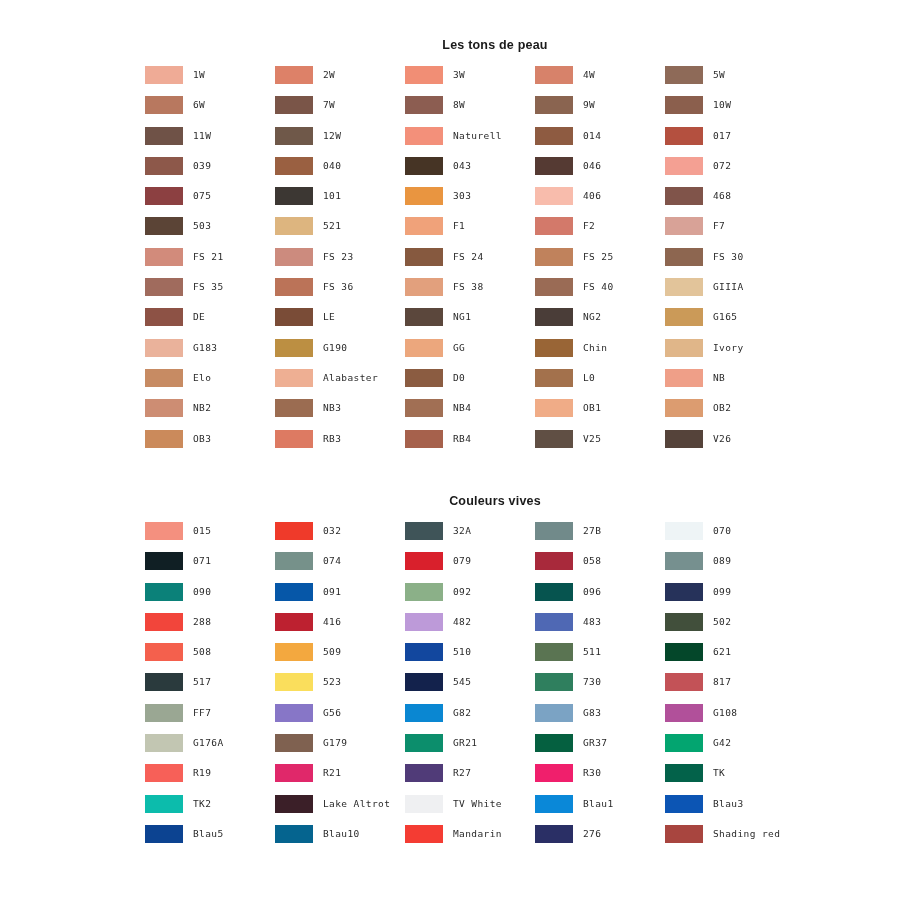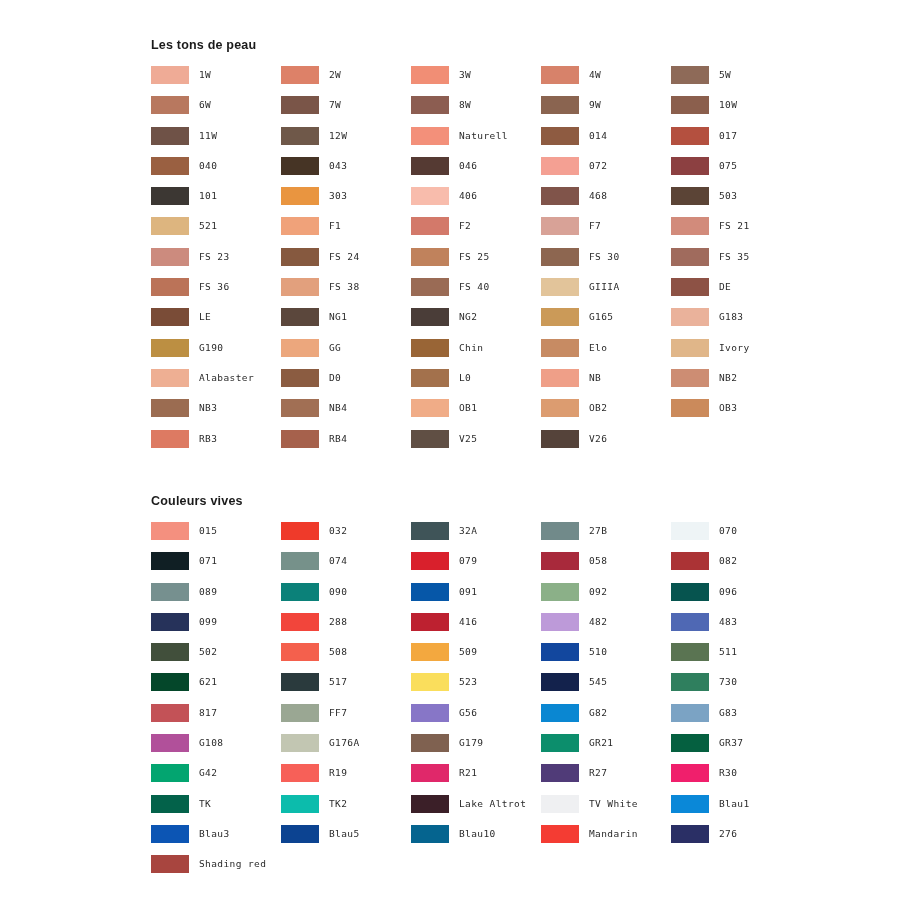--- a/index.html
+++ b/index.html
@@ -14,22 +14,23 @@
     overflow: hidden;
   }
   .page {
     position: relative;
     width: 900px;
     height: 900px;
     box-sizing: border-box;
   }
   .section {
     position: absolute;
-    left: 151px;
+    left: 145px;
     width: 700px;
+    text-align: center;
   }
   #section-skin { top: 38px; }
   #section-vivid { top: 494px; }
 
   .section-title {
     font-family: "Liberation Sans", sans-serif;
     font-size: 12.5px;
     font-weight: bold;
     color: #1a1a1a;
     letter-spacing: 0.2px;
@@ -131,20 +132,24 @@
         </div>
         <div class="swatch-item">
           <span class="swatch-chip" style="background: rgb(142, 91, 65);"></span>
           <span class="swatch-label">014</span>
         </div>
         <div class="swatch-item">
           <span class="swatch-chip" style="background: rgb(180, 80, 63);"></span>
           <span class="swatch-label">017</span>
         </div>
         <div class="swatch-item">
+          <span class="swatch-chip" style="background: rgb(141, 88, 74);"></span>
+          <span class="swatch-label">039</span>
+        </div>
+        <div class="swatch-item">
           <span class="swatch-chip" style="background: rgb(154, 96, 65);"></span>
           <span class="swatch-label">040</span>
         </div>
         <div class="swatch-item">
           <span class="swatch-chip" style="background: rgb(70, 52, 37);"></span>
           <span class="swatch-label">043</span>
         </div>
         <div class="swatch-item">
           <span class="swatch-chip" style="background: rgb(85, 58, 51);"></span>
           <span class="swatch-label">046</span>
@@ -263,26 +268,26 @@
         </div>
         <div class="swatch-item">
           <span class="swatch-chip" style="background: rgb(236, 167, 125);"></span>
           <span class="swatch-label">GG</span>
         </div>
         <div class="swatch-item">
           <span class="swatch-chip" style="background: rgb(153, 101, 54);"></span>
           <span class="swatch-label">Chin</span>
         </div>
         <div class="swatch-item">
+          <span class="swatch-chip" style="background: rgb(224, 182, 137);"></span>
+          <span class="swatch-label">Ivory</span>
+        </div>
+        <div class="swatch-item">
           <span class="swatch-chip" style="background: rgb(199, 139, 99);"></span>
           <span class="swatch-label">Elo</span>
-        </div>
-        <div class="swatch-item">
-          <span class="swatch-chip" style="background: rgb(224, 182, 137);"></span>
-          <span class="swatch-label">Ivory</span>
         </div>
         <div class="swatch-item">
           <span class="swatch-chip" style="background: rgb(238, 175, 147);"></span>
           <span class="swatch-label">Alabaster</span>
         </div>
         <div class="swatch-item">
           <span class="swatch-chip" style="background: rgb(139, 92, 65);"></span>
           <span class="swatch-label">D0</span>
         </div>
         <div class="swatch-item">
@@ -369,24 +374,20 @@
         </div>
         <div class="swatch-item">
           <span class="swatch-chip" style="background: rgb(217, 32, 44);"></span>
           <span class="swatch-label">079</span>
         </div>
         <div class="swatch-item">
           <span class="swatch-chip" style="background: rgb(168, 41, 59);"></span>
           <span class="swatch-label">058</span>
         </div>
         <div class="swatch-item">
-          <span class="swatch-chip" style="background: rgb(171, 51, 53);"></span>
-          <span class="swatch-label">082</span>
-        </div>
-        <div class="swatch-item">
           <span class="swatch-chip" style="background: rgb(118, 144, 143);"></span>
           <span class="swatch-label">089</span>
         </div>
         <div class="swatch-item">
           <span class="swatch-chip" style="background: rgb(11, 129, 121);"></span>
           <span class="swatch-label">090</span>
         </div>
         <div class="swatch-item">
           <span class="swatch-chip" style="background: rgb(6, 87, 168);"></span>
           <span class="swatch-label">091</span>

